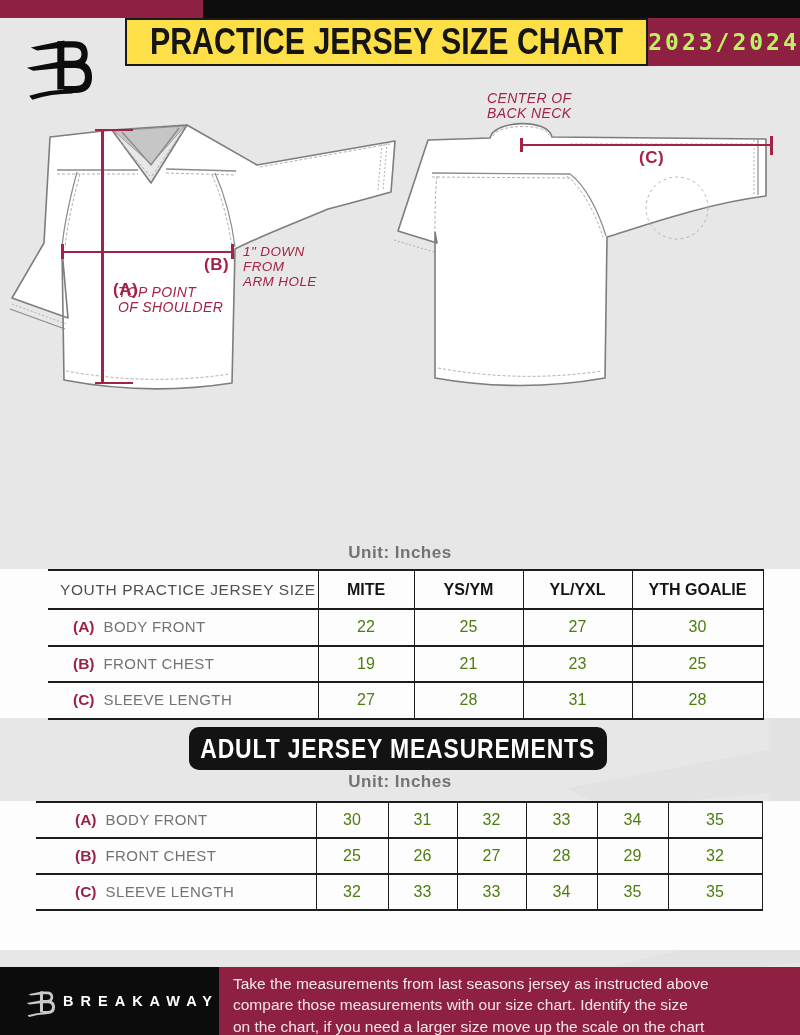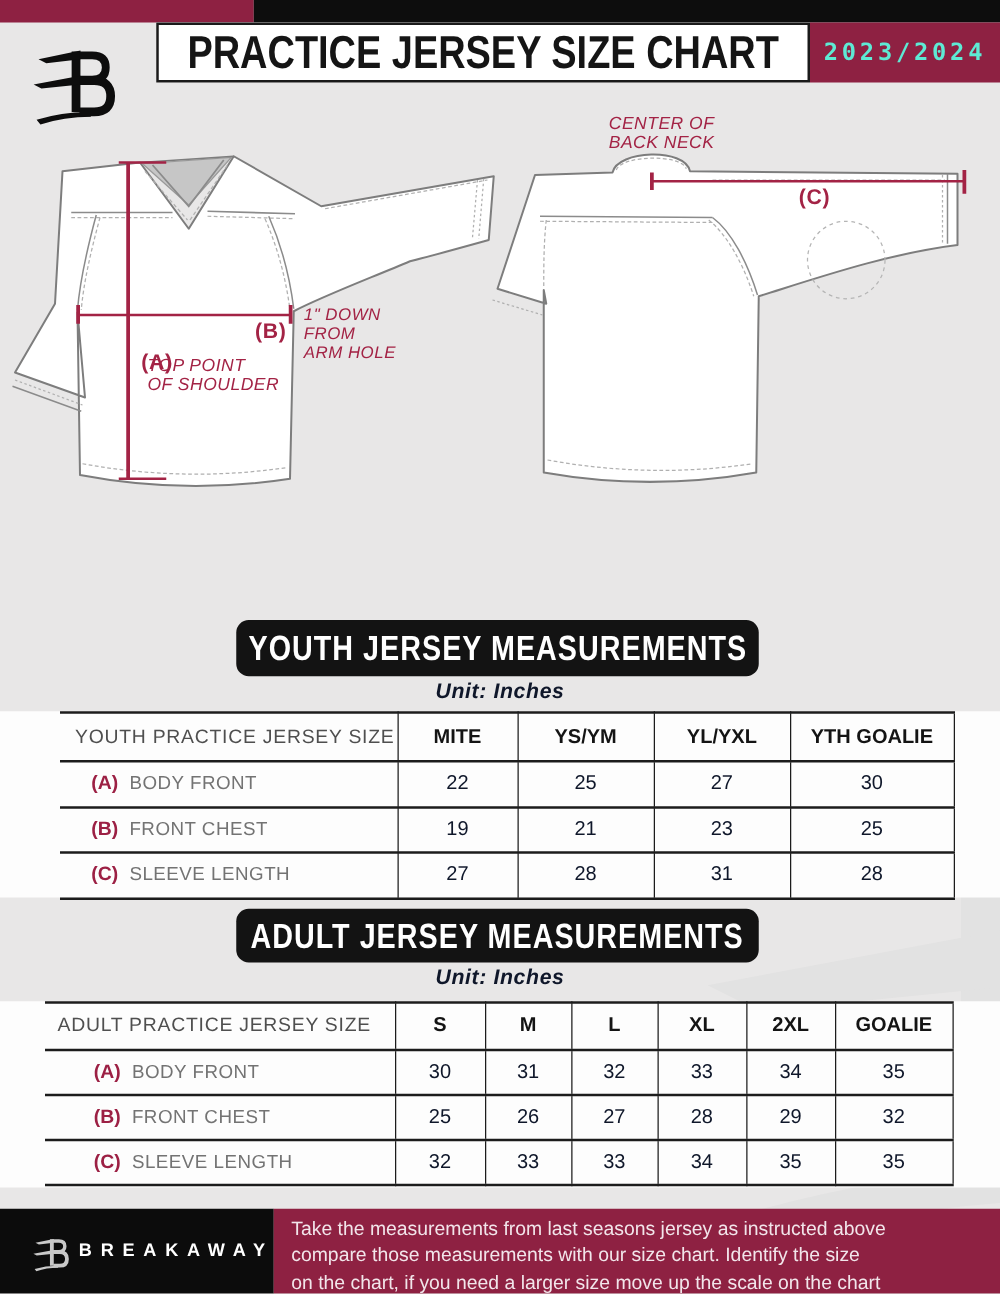--- a/index.html
+++ b/index.html
@@ -2,28 +2,28 @@
 <html><head>
 <meta charset="utf-8">
 <style>
   html,body{margin:0;padding:0;background:#cfcfcf;}
   .page{position:relative;width:800px;height:1035px;background:#e8e7e7;overflow:hidden;
         font-family:"Liberation Sans",sans-serif;}
 
   
   .strip-maroon{position:absolute;left:0;top:0;width:203px;height:18px;background:#8e2142;}
   .strip-black{position:absolute;left:203px;top:0;width:597px;height:18px;background:#0d0d0d;}
-  .title-bar{position:absolute;left:125px;top:18px;width:523px;height:48px;background:#ffffff;
+  .title-bar{position:absolute;left:125px;top:18px;width:523px;height:48px;background:#fde047;
              border:2px solid #1a1a1a;box-sizing:border-box;display:flex;align-items:center;justify-content:center;}
   .title-bar span{font-size:37px;font-weight:bold;color:#151515;white-space:nowrap;letter-spacing:0px;
                   display:inline-block;transform:scaleX(0.82);transform-origin:center;}
   .season-box{position:absolute;left:648px;top:18px;width:152px;height:48px;background:#8e2142;
               display:flex;align-items:center;justify-content:center;}
-  .season-box span{font-family:"DejaVu Sans Mono",monospace;font-weight:bold;font-size:19px;
-                   color:#5eead4;letter-spacing:3px;}
+  .season-box span{font-family:"DejaVu Sans Mono",monospace;font-weight:bold;font-size:23px;
+                   color:#bef264;letter-spacing:3px;}
   .logo-head{position:absolute;left:22px;top:24px;width:80px;height:78px;color:#0d0d0d;}
 
   
   .jersey{position:absolute;overflow:visible;}
   .ann{position:absolute;background:#a32345;}
   .ann-key{position:absolute;font-weight:bold;font-size:17px;color:#a32345;letter-spacing:0.5px;}
   .ann-note{position:absolute;font-style:italic;font-size:13.5px;line-height:13.8px;color:#a32345;
             letter-spacing:0.4px;white-space:nowrap;}
   .ann-note div{margin-bottom:1px;}
 
@@ -31,29 +31,29 @@
   .notice{position:absolute;left:0;top:422px;width:800px;height:61px;background:#8e2142;
           display:flex;flex-direction:column;align-items:center;justify-content:center;}
   .notice div{color:#f7eef1;font-size:17px;line-height:24px;text-align:center;}
 
   
   .panel{position:absolute;left:0;width:800px;height:149px;background:#fdfdfd;}
   .pill{position:absolute;left:189px;width:418px;height:44px;background:#131313;border-radius:10px;
         display:flex;align-items:center;justify-content:center;}
   .pill span{color:#ffffff;font-weight:bold;font-size:28px;letter-spacing:1px;white-space:nowrap;
              display:inline-block;transform:scaleX(0.82);transform-origin:center;}
-  .unit{position:absolute;left:0;width:800px;text-align:center;font-style:italic;font-weight:bold;
-        font-size:17px;color:#0f172a;letter-spacing:0.5px;}
+  .unit{position:absolute;left:0;width:800px;text-align:center;font-weight:bold;
+        font-size:17px;color:#737373;letter-spacing:0.5px;}
 
   
   table.size{position:absolute;border-collapse:collapse;table-layout:fixed;}
   table.size td{padding:0;vertical-align:middle;}
   table.size tr{border-top:2.4px solid #1c1c1c;}
   table.size tr:last-child{border-bottom:2.4px solid #1c1c1c;}
-  td.vcell{border-left:1.6px solid #1c1c1c;text-align:center;font-size:16px;color:#0f172a;}
+  td.vcell{border-left:1.6px solid #1c1c1c;text-align:center;font-size:16px;color:#4d7c0f;}
   td.vcell.last{border-right:1.6px solid #1c1c1c;}
   td.hcell{border-left:1.6px solid #1c1c1c;text-align:center;font-size:16px;font-weight:bold;color:#141414;}
   td.hcell.last{border-right:1.6px solid #1c1c1c;}
   td.lab-head{font-size:15.5px;color:#4f4f4f;letter-spacing:0.6px;}
   td.lab-row .key{color:#9c2044;font-weight:bold;font-size:15.5px;margin-right:9px;}
   td.lab-row .lbl{color:#737373;font-size:15px;letter-spacing:0.4px;}
 
   
   .watermark{position:absolute;left:540px;top:497px;width:520px;height:520px;color:#dedede;opacity:0.55;}
 
@@ -161,23 +161,20 @@
     <div>CENTER OF</div>
     <div>BACK NECK</div>
   </div>
   <div class="ann" style="left:521px;top:143.5px;width:251px;height:2.5px;"></div>
   <div class="ann" style="left:520px;top:138px;width:2.5px;height:14px;"></div>
   <div class="ann" style="left:770px;top:136px;width:2.8px;height:19px;"></div>
   <div class="ann-key" style="left:639px;top:148px;">(C)</div>
 
 
   <div class="panel" style="top:569px;"></div>
-  <div class="pill" style="top:496px;height:45px;">
-    <span>YOUTH JERSEY MEASUREMENTS</span>
-  </div>
   <div class="unit" style="top:543px;">Unit: Inches</div>
 
   <table class="size" style="left:48px;top:569px;width:715px;">
     <colgroup>
         <col style="width:270px">
         <col style="width:96px">
         <col style="width:109px">
         <col style="width:109px">
         <col style="width:131px">
       </colgroup>
@@ -229,29 +226,20 @@
     <colgroup>
         <col style="width:280px">
         <col style="width:72px">
         <col style="width:69px">
         <col style="width:69px">
         <col style="width:71px">
         <col style="width:71px">
         <col style="width:94px">
       </colgroup>
     <tbody>
-        <tr style="height:38px;">
-      <td class="lab-head" style="padding-left:10px;">ADULT PRACTICE JERSEY SIZE</td>
-      <td class="hcell">S</td>
-      <td class="hcell">M</td>
-      <td class="hcell">L</td>
-      <td class="hcell">XL</td>
-      <td class="hcell">2XL</td>
-      <td class="hcell last">GOALIE</td>
-    </tr>
     <tr style="height:36px;">
       <td class="lab-row" style="padding-left:39px;">
         <span class="key">(A)</span><span class="lbl">BODY FRONT</span>
       </td>
       <td class="vcell">30</td>
       <td class="vcell">31</td>
       <td class="vcell">32</td>
       <td class="vcell">33</td>
       <td class="vcell">34</td>
       <td class="vcell last">35</td>

